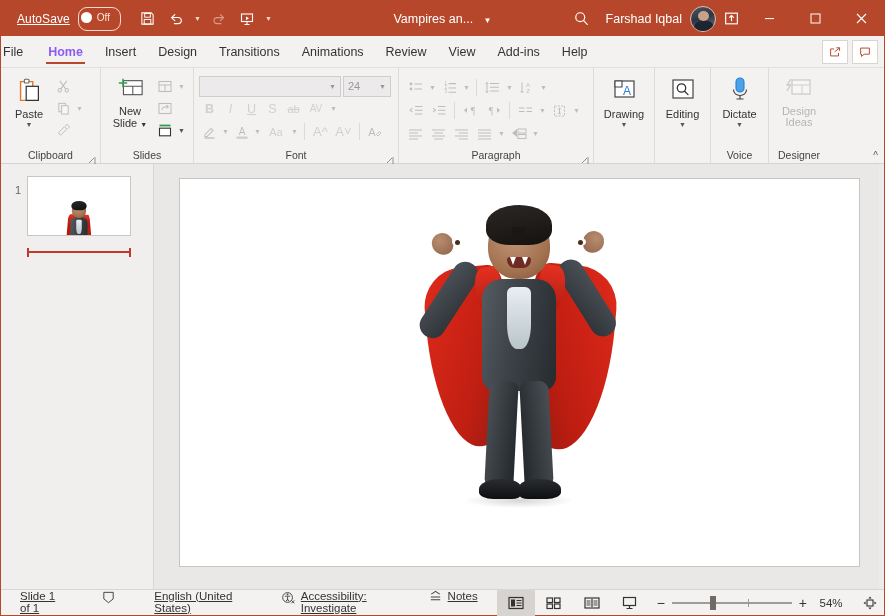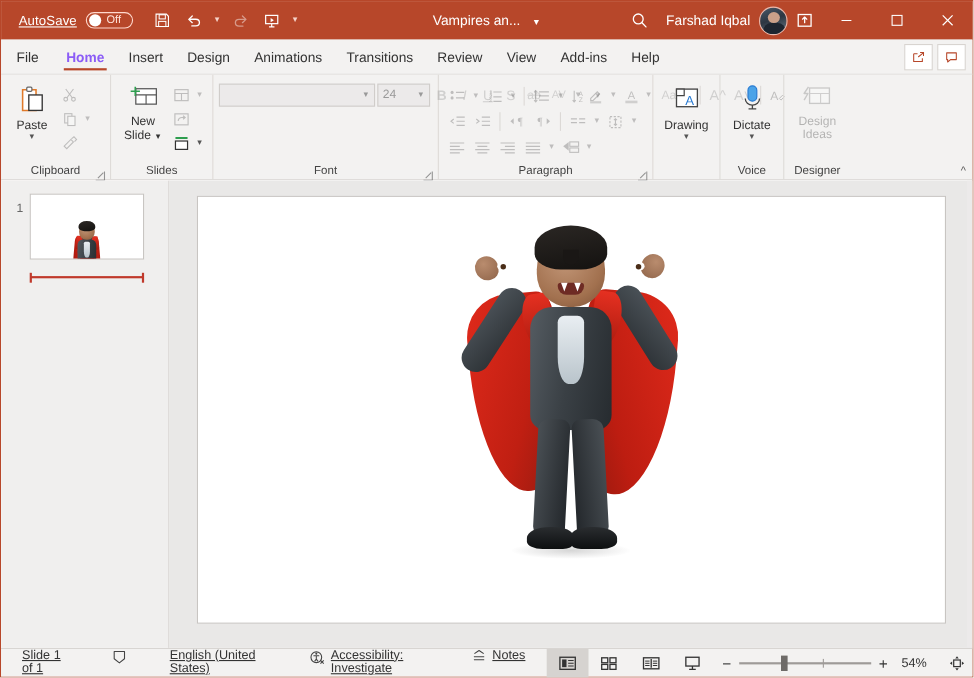--- a/index.html
+++ b/index.html
@@ -19,22 +19,22 @@
   
   .titlebar {
     height: 35px; background: #b7472a;
     display: flex; align-items: center;
     color: #fff; flex: 0 0 35px;
     position: relative;
   }
   .ts { font-size: 12px; color: #fff; }
   .autosave-label { margin-left: 16px; font-size: 12px; letter-spacing: .1px; text-decoration: underline; }
   .toggle {
-    margin-left: 8px; width: 43px; height: 15px; border-radius: 9px;
-    border: 1px solid #ffd8cd; display: flex; align-items: center;
+    margin-left: 8px; width: 43px; height: 24px; border-radius: 9px;
+    border: 1px solid #ffd8cd; display: flex; align-items: flex-start;
     padding: 4px 2px; position: relative;
   }
   .toggle .knob {
     width: 11px; height: 11px; border-radius: 50%; background: #fff;
   }
   .toggle .tlabel { font-size: 10px; margin-left: 5px; color: #ffe4db; }
   .qat { display: flex; align-items: center; margin-left: 14px; gap: 2px; }
   .qbtn {
     width: 26px; height: 26px; display: flex; align-items: center;
     justify-content: center; border-radius: 2px;
@@ -83,21 +83,21 @@
 
   
   .tabbar {
     height: 32px; background: #f3f2f1; display: flex; align-items: stretch;
     flex: 0 0 32px; position: relative; border-bottom: 1px solid #e1dfdd;
   }
   .tab {
     padding: 0 11px; display: flex; align-items: center; font-size: 12.5px;
     color: #333; position: relative; white-space: nowrap;
   }
-  .tab.first { padding-left: 14px; padding-right: 14px; }
+  .tab.first { padding-left: 2px; padding-right: 14px; }
   .tab.active { color: #8b5cf6; font-weight: 600; }
   .tab.active::after {
     content: ""; position: absolute; left: 9px; right: 9px; bottom: 3px;
     height: 2.5px; background: #b7472a;
   }
   .tab-right { margin-left: auto; display: flex; align-items: center; gap: 4px; padding-right: 6px; }
   .tbox {
     width: 26px; height: 24px; border: 1px solid #d8d4d0; background: #fff;
     display: flex; align-items: center; justify-content: center;
   }
@@ -373,22 +373,22 @@
           </svg>
       </div>
     </div>
   </div>
 
   <div class="tabbar">
     <div class="tab first">File</div>
     <div class="tab active">Home</div>
     <div class="tab">Insert</div>
     <div class="tab">Design</div>
+    <div class="tab">Transitions</div>
     <div class="tab">Animations</div>
-    <div class="tab">Transitions</div>
     <div class="tab">Review</div>
     <div class="tab">View</div>
     <div class="tab">Add-ins</div>
     <div class="tab">Help</div>
     <div class="tab-right">
       <div class="tbox">
         <svg width="14" height="14" viewBox="0 0 16 16">
             <path d="M3 4.5h4M3 4.5v8h9V9" fill="none" stroke="#b7472a" stroke-width="1.1"></path>
             <path d="M8 7.5l5-4M10 3.2h3.2v3" fill="none" stroke="#b7472a" stroke-width="1.1" stroke-linecap="round"></path>
           </svg>
@@ -493,21 +493,21 @@
                 </svg>
             </div>
             <div class="car7">▼</div>
           </div>
         </div>
       </div>
       <div class="lbl">Slides</div>
     </div>
 
     <div class="grp" style="width:205px">
-      <div class="body" style="flex-direction:row;padding-top:4px">
+      <div class="body" style="flex-direction:column;padding-top:4px">
         <div class="fontrow1">
           <div class="fontname">
             <span></span>
             <span class="c">▼</span>
           </div>
           <div class="fontsize">
             <span>24</span>
             <span class="c">▼</span>
           </div>
         </div>
@@ -688,20 +688,34 @@
               <text x="19" y="19" font-size="12" fill="#2b7cd3" text-anchor="middle" font-family="Liberation Sans">A</text>
               <path d="M7 5h7v6H7z" fill="#fff" stroke="#444" stroke-width="1.1"></path>
             </svg>
           <div class="t">Drawing</div>
           <div class="car">▼</div>
         </div>
       </div>
       <div class="lbl">&nbsp;</div>
     </div>
 
+    <div class="grp" style="width:56px">
+      <div class="body" style="justify-content:center">
+        <div class="bigbtn" style="width:52px">
+          <svg width="30" height="30" viewBox="0 0 30 30">
+              <rect x="5" y="4" width="20" height="18" fill="#fff" stroke="#444" stroke-width="1.2"></rect>
+              <circle cx="13.5" cy="12" r="4.2" fill="none" stroke="#333" stroke-width="1.3"></circle>
+              <path d="M16.6 15.2 20 18.6" stroke="#333" stroke-width="1.3" stroke-linecap="round"></path>
+            </svg>
+          <div class="t">Editing</div>
+          <div class="car">▼</div>
+        </div>
+      </div>
+      <div class="lbl">&nbsp;</div>
+    </div>
 
     <div class="grp" style="width:58px">
       <div class="body" style="justify-content:center">
         <div class="bigbtn" style="width:54px">
           <svg width="28" height="30" viewBox="0 0 28 30">
               <rect x="10" y="2" width="8" height="14" rx="4" fill="#4aa3e8" stroke="#2b7cd3" stroke-width="1.1"></rect>
               <path d="M7.5 13.5c0 3.6 2.9 6 6.5 6s6.5-2.4 6.5-6" fill="none" stroke="#444" stroke-width="1.2"></path>
               <path d="M14 19.5v3.5M10.5 23h7" stroke="#444" stroke-width="1.2"></path>
             </svg>
           <div class="t">Dictate</div>

